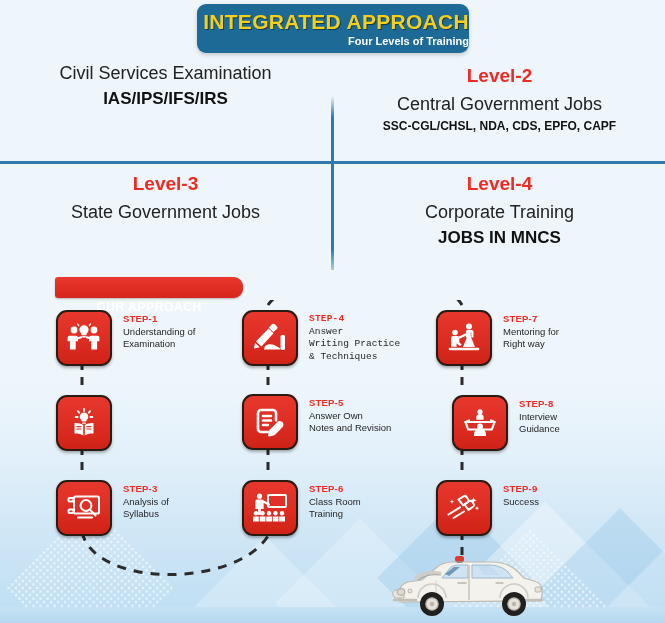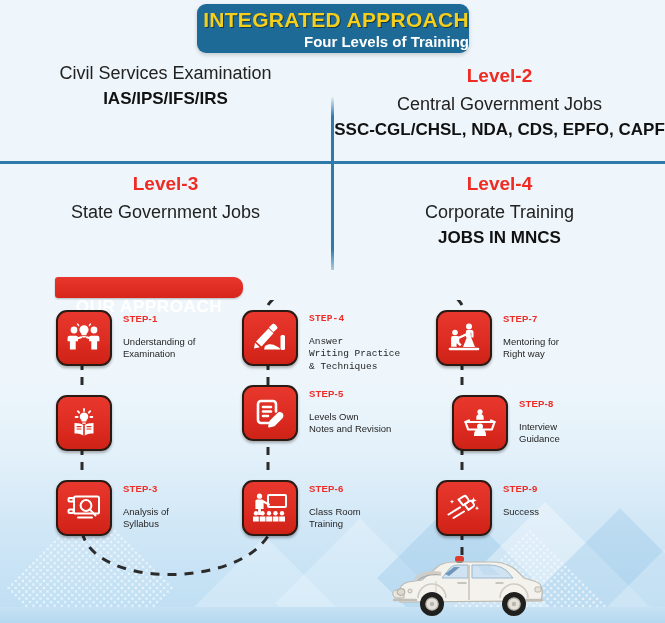--- a/index.html
+++ b/index.html
@@ -39,21 +39,21 @@
     background:#1e6a96;border-radius:9px;
     box-shadow:0 2px 4px rgba(0,0,0,.18);
     display:flex;flex-direction:column;align-items:flex-end;justify-content:center;
   }
   .header-title{
     color:#f4cf1b;font-weight:bold;font-size:21px;letter-spacing:.3px;
     text-shadow:1px 1px 0 rgba(0,0,0,.45);
     line-height:1;
   }
   .header-sub{
-    color:#ffffff;font-weight:bold;font-size:15px;margin-top:4px;line-height:1;
+    color:#ffffff;font-weight:bold;font-size:11px;margin-top:4px;line-height:1;
   }
 
   
   .quads{position:absolute;left:0;top:56px;width:665px;height:214px;}
   .vline{
     position:absolute;left:331px;top:40px;width:2.5px;height:174px;
     background:linear-gradient(180deg,rgba(46,122,171,0) 0%,#2e7aab 12%,#2e7aab 88%,rgba(46,122,171,.35) 100%);
   }
   .hline{
     position:absolute;left:0;top:105px;width:665px;height:2.5px;
@@ -76,42 +76,42 @@
 
   
   .approach-ribbon{
     position:absolute;left:55px;top:277px;width:188px;height:21px;
     background:linear-gradient(180deg,#e8372c 0%,#d8251b 100%);
     border-radius:3px 9px 9px 3px;
     display:flex;align-items:center;justify-content:center;
     box-shadow:0 1px 2px rgba(0,0,0,.25);
   }
   .approach-ribbon span{
-    color:#fff;font-weight:bold;font-size:17px;letter-spacing:.6px;
+    color:#fff;font-weight:bold;font-size:12px;letter-spacing:.6px;
     font-variant:small-caps;text-transform:uppercase;margin-top:39px;
   }
 
   
   .steps{position:absolute;left:0;top:300px;width:597px;height:270px;}
   .step{position:absolute;display:flex;align-items:flex-start;}
   .icon-box{
     width:52px;height:52px;flex:0 0 52px;
     background:linear-gradient(180deg,#e8372c 0%,#dc2b20 60%,#cf2217 100%);
     border:2.5px solid #2a1a14;border-radius:11px;
     box-shadow:0 2px 3px rgba(0,0,0,.3);
     display:flex;align-items:center;justify-content:center;
     position:relative;z-index:3;
   }
   .icon-box svg{display:block;}
   .step-txt{margin-left:11px;padding-top:3px;}
   .step-no{
     color:#ef2b24;font-weight:bold;font-size:9.5px;line-height:1.25;letter-spacing:.2px;
   }
   .step-label{
-    color:#262626;font-size:9.5px;line-height:1.32;white-space:pre-line;margin-top:11px;
+    color:#262626;font-size:9.5px;line-height:1.32;white-space:pre-line;margin-top:1px;
   }
 
   
   .conn{position:absolute;left:0;top:0;width:665px;height:290px;pointer-events:none;z-index:1;}
 
   
   .car{position:absolute;left:392px;top:552px;width:155px;height:66px;z-index:4;}
 </style>
 </head>
 <body>
@@ -140,21 +140,21 @@
     <div class="hline"></div>
 
     <div class="quad q1">
       <div class="lvl-desc">Civil Services Examination</div>
       <div class="lvl-exam">IAS/IPS/IFS/IRS</div>
     </div>
 
     <div class="quad q2">
       <div class="lvl">Level-2</div>
       <div class="lvl-desc">Central Government Jobs</div>
-      <div class="lvl-exam" style="font-size:17px;">SSC-CGL/CHSL, NDA, CDS, EPFO, CAPF</div>
+      <div class="lvl-exam" style="font-size:12px;">SSC-CGL/CHSL, NDA, CDS, EPFO, CAPF</div>
     </div>
 
     <div class="quad q3">
       <div class="lvl">Level-3</div>
       <div class="lvl-desc">State Government Jobs</div>
     </div>
 
     <div class="quad q4">
       <div class="lvl">Level-4</div>
       <div class="lvl-desc">Corporate Training</div>
@@ -250,31 +250,31 @@
         </svg>
       </div>
       <div class="step-txt">
         <div class="step-no">STEP-4</div>
         <div class="step-label">Answer
 Writing Practice
 &amp; Techniques</div>
       </div>
     </div>
 
-    <div class="step" style="left:242px;top:85px;">
+    <div class="step" style="left:242px;top:94px;">
       <div class="icon-box">
         <svg width="32" height="32" viewBox="0 0 32 32" fill="none" stroke="#fff" stroke-width="2.6" stroke-linecap="round" stroke-linejoin="round">
           <path d="M22 14.5 V7 a3 3 0 0 0-3-3 H7 a3 3 0 0 0-3 3 v16 a3 3 0 0 0 3 3 h8"></path>
           <path d="M9 10 h8 M9 14.5 h8 M9 19 h5"></path>
           <path d="M27.5 16.5 a3.1 3.1 0 0 1 0 4.4 l-7.4 7.4 -5 1.2 1.2-5 7.4-7.4 a3.1 3.1 0 0 1 3.8-.6z" fill="#fff" stroke="#fff" stroke-width="2"></path>
         </svg>
       </div>
       <div class="step-txt">
         <div class="step-no">STEP-5</div>
-        <div class="step-label">Levels Own
+        <div class="step-label">Answer Own
 Notes and Revision</div>
       </div>
     </div>
 
     <div class="step" style="left:242px;top:180px;">
       <div class="icon-box">
         <svg width="36" height="30" viewBox="0 0 36 30" fill="#fff">
           <rect x="16" y="2" width="18" height="12" rx="1" fill="none" stroke="#fff" stroke-width="2"></rect>
           <circle cx="7.5" cy="3.2" r="2.6"></circle>
           <path d="M5 6.5 h5 a1.6 1.6 0 0 1 1.6 1.6 v8 H8.9 v6 H6.1 v-6 H3.4 v-8 A1.6 1.6 0 0 1 5 6.5z"></path>

